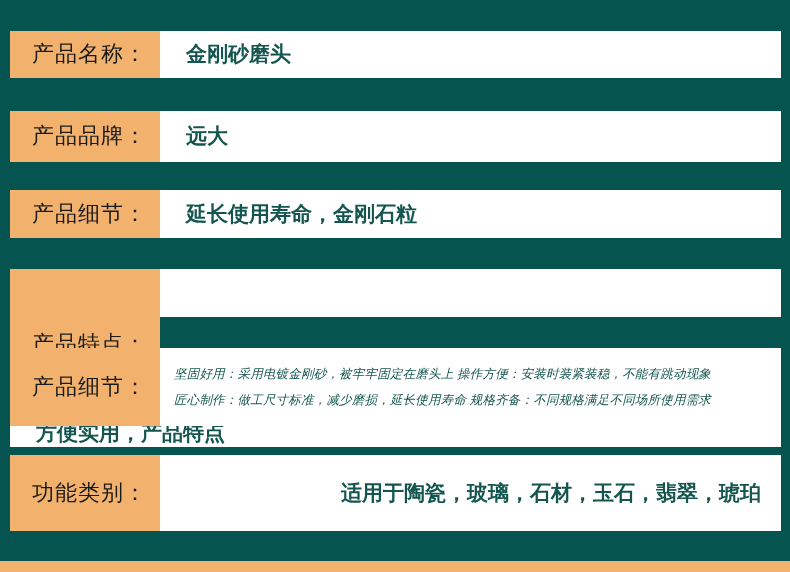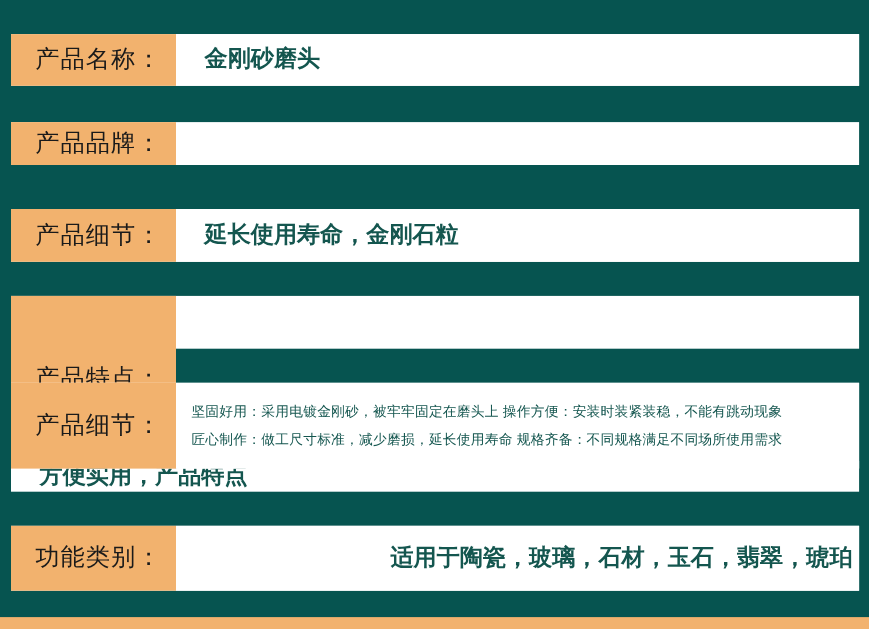--- a/index.html
+++ b/index.html
@@ -45,33 +45,33 @@
     line-height: 1.1;
   }
   .spec-value {
     flex: 1 1 auto;
     background: #ffffff;
     color: #14564f;
     display: flex;
     flex-direction: column;
     justify-content: center;
     padding-left: 26px;
-    padding-right: 6px;
+    padding-right: 20px;
     box-sizing: border-box;
     font-size: 21px;
     font-weight: bold;
     line-height: 1.35;
   }
   
   #row-name      { top: 31px;  height: 47px; }
-  #row-brand     { top: 111px; height: 39px; }
+  #row-brand     { top: 111px; height: 51px; }
   #row-material  { top: 190px; height: 48px; }
   #row-feature   { top: 269px; height: 48px; flex-direction: column; }
   #row-detail    { top: 348px; height: 78px; }
-  #row-category  { top: 478px; height: 59px; }
+  #row-category  { top: 455px; height: 76px; border-radius: 29px; }
 
   #row-detail .spec-label,
   #row-category .spec-label {
     align-items: center;
   }
   #row-detail .spec-value {
     font-size: 12.5px;
     font-weight: normal;
     line-height: 2.1;
     color: #14564f;
@@ -79,20 +79,21 @@
     padding-right: 6px;
     letter-spacing: 0.2px;
   }
   #row-category .spec-value {
     font-size: 21px;
     line-height: 1.5;
     text-align: right;
   }
   .detail-line {
     white-space: nowrap;
+    font-style: italic;
   }
   .cat-line {
     white-space: nowrap;
   }
   #bottom-bar {
     position: absolute;
     left: 0;
     bottom: 0;
     width: 790px;
     height: 11px;
@@ -104,20 +105,21 @@
 
 <div id="spec-sheet">
 
   <div class="spec-row" id="row-name">
     <div class="spec-label">产品名称：</div>
     <div class="spec-value">金刚砂磨头</div>
   </div>
 
   <div class="spec-row" id="row-brand">
     <div class="spec-label">产品品牌：</div>
+    <div class="spec-value">远大</div>
   </div>
 
   <div class="spec-row" id="row-material">
     <div class="spec-label">产品细节：</div>
     <div class="spec-value">延长使用寿命，金刚石粒</div>
   </div>
 
   <div class="spec-row" id="row-feature">
     <div class="spec-label">产品特点：</div>
     <div class="spec-value">方便实用，产品特点</div>

